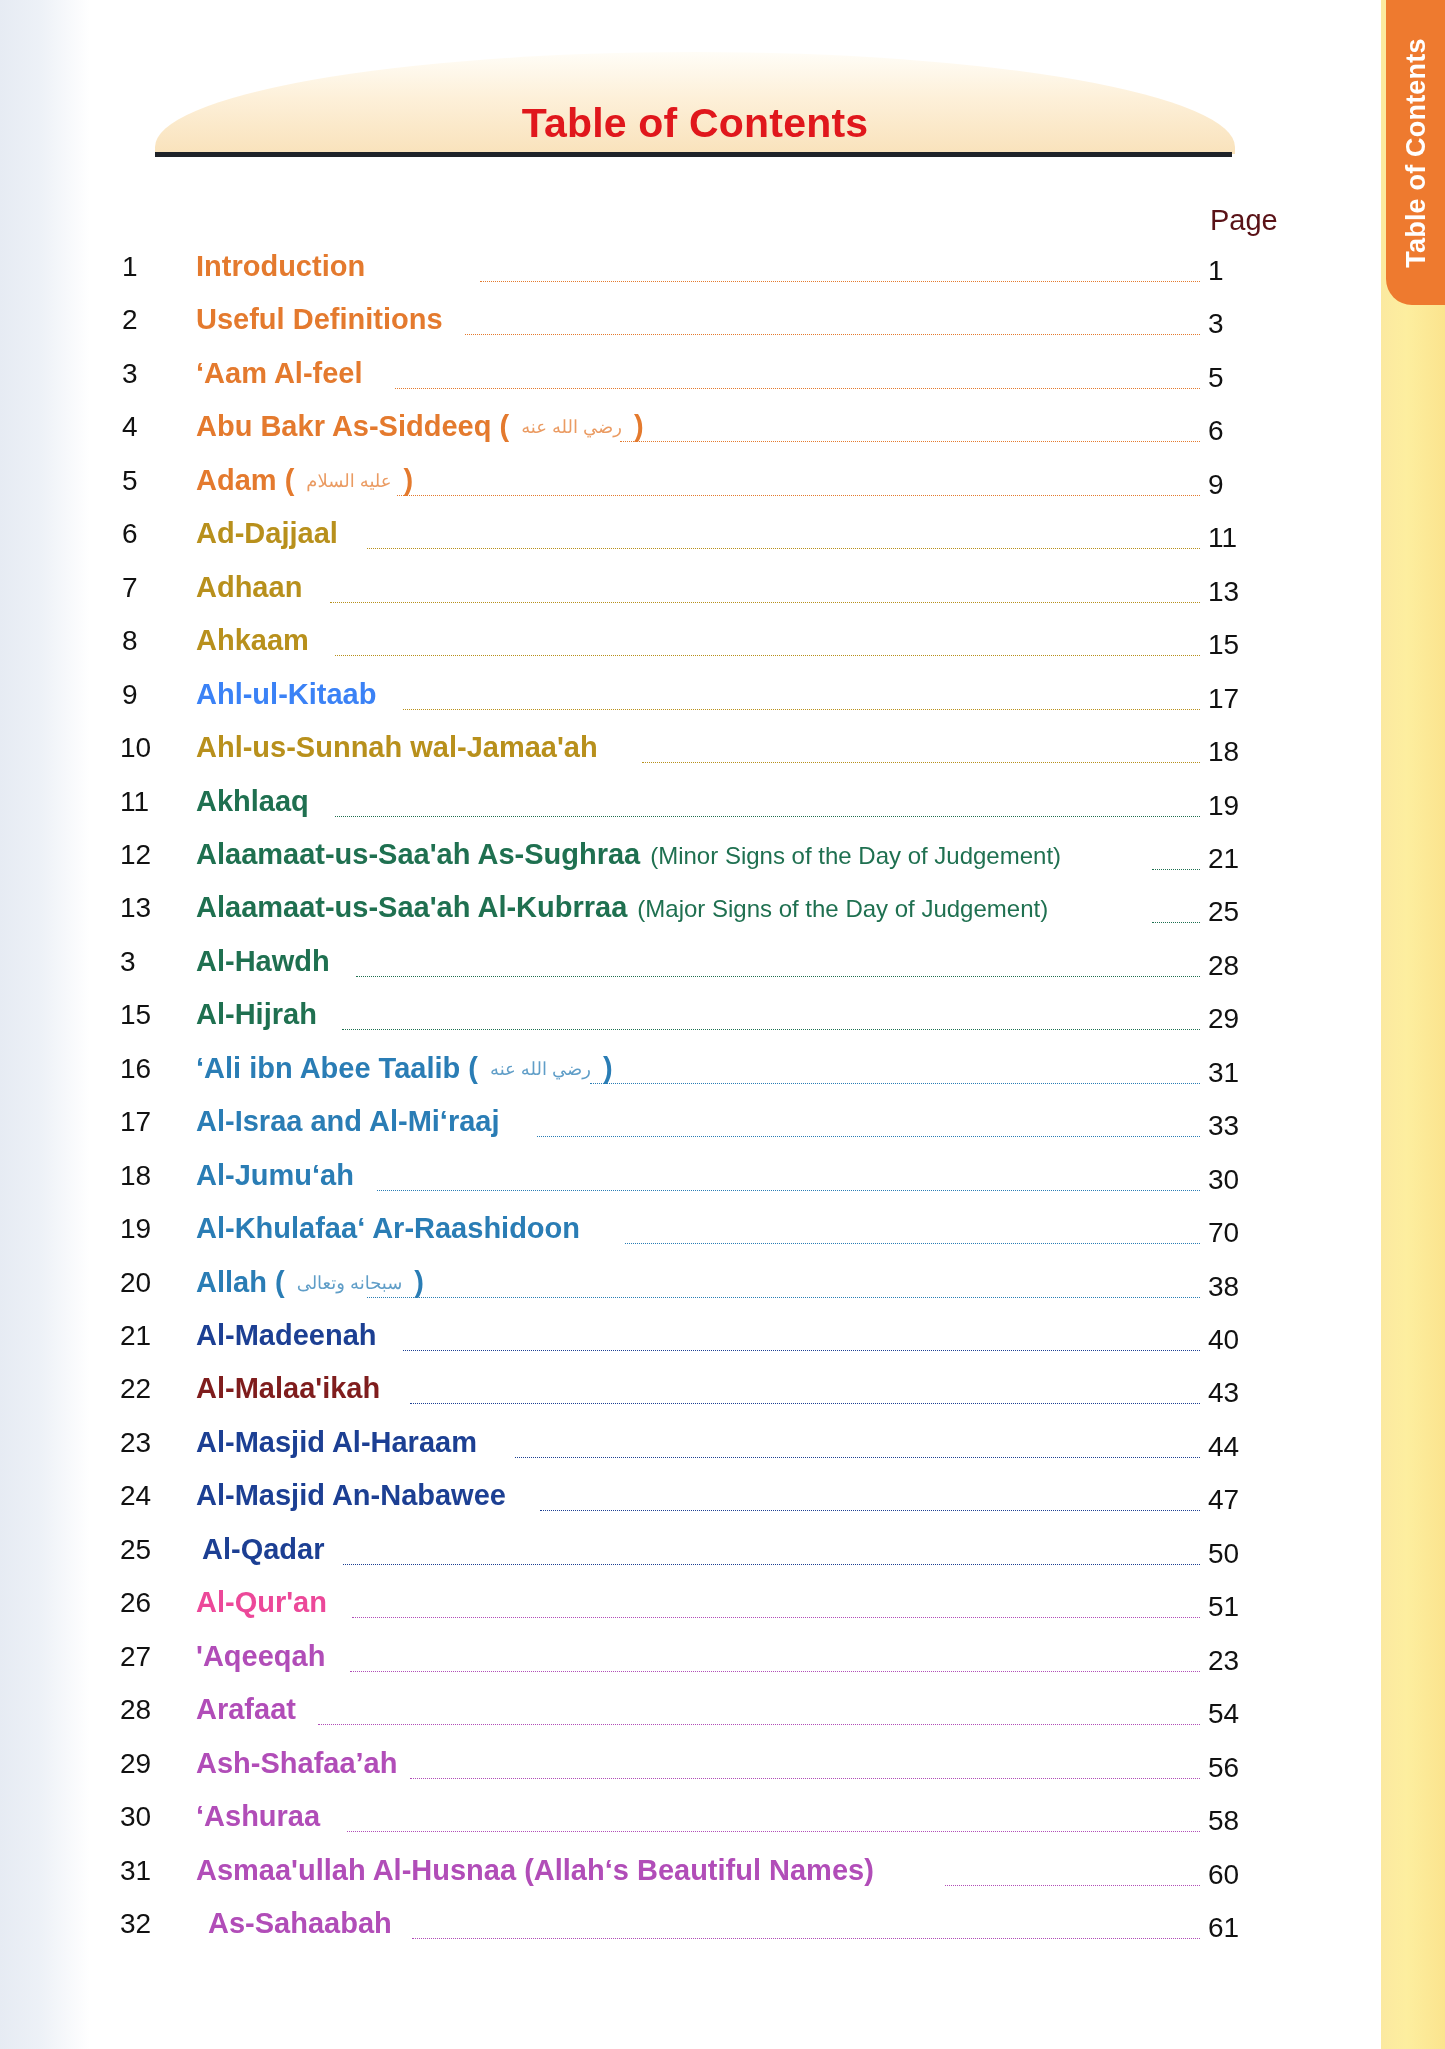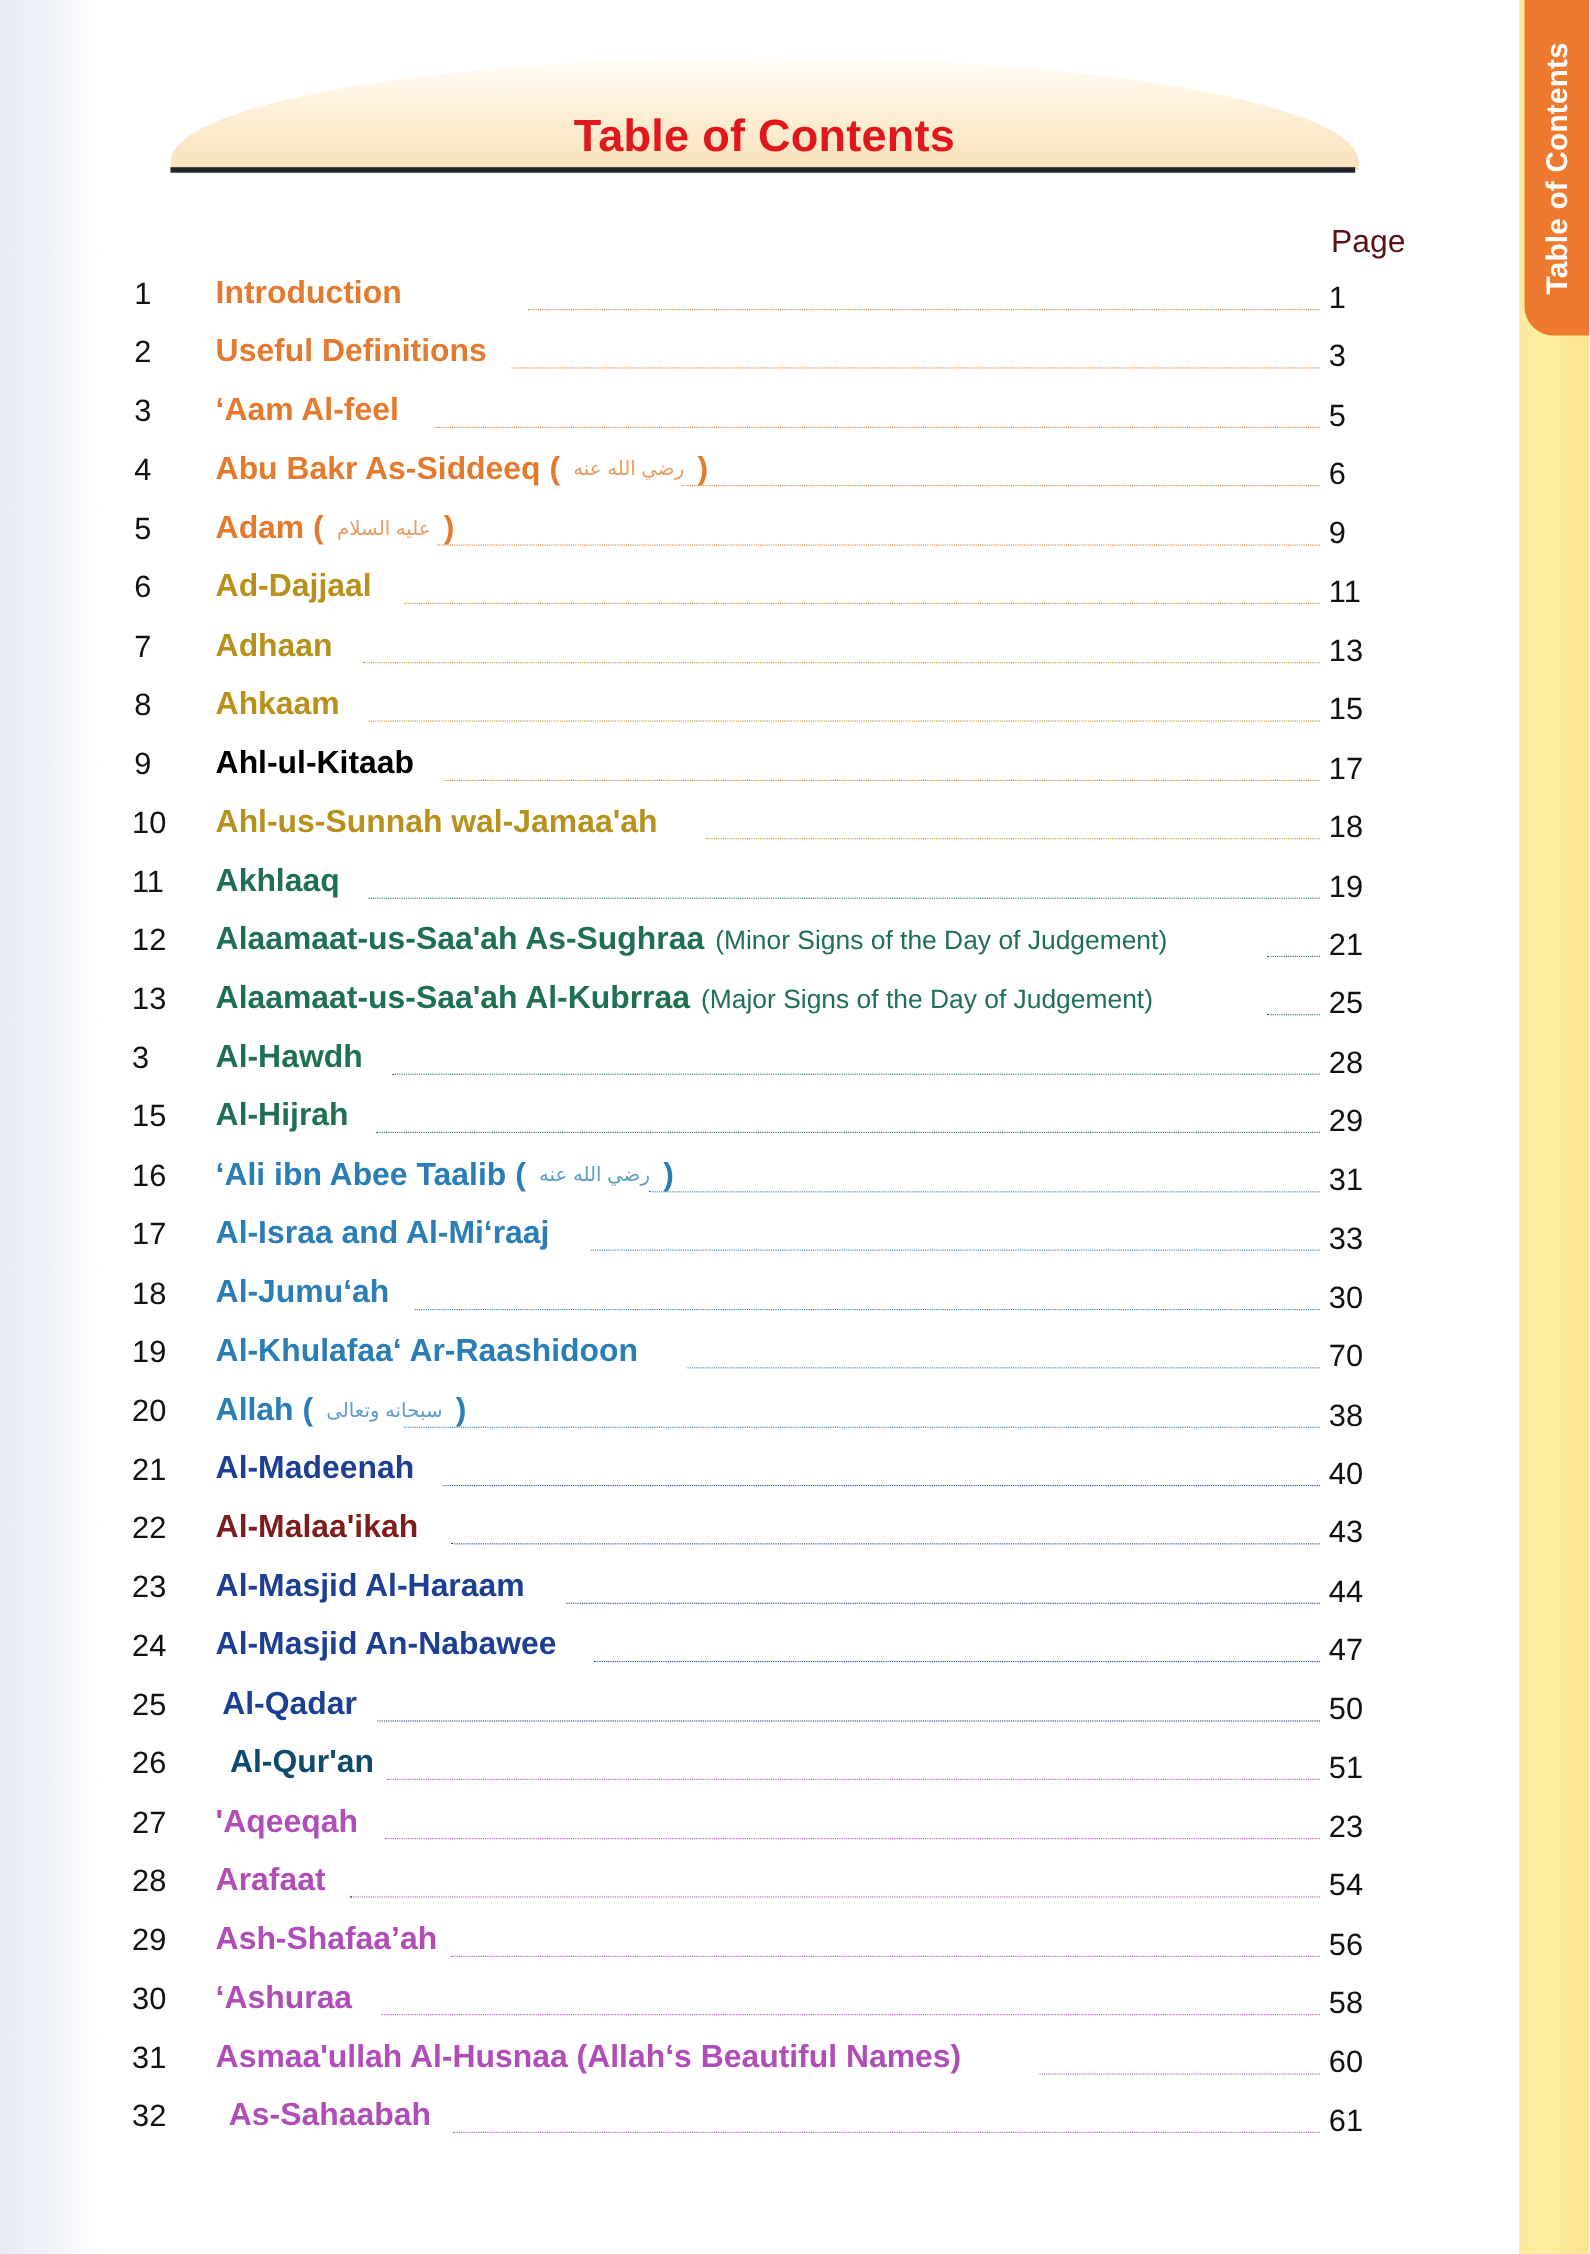--- a/index.html
+++ b/index.html
@@ -157,21 +157,21 @@
     <div class="row" style="top: 374.15px;">
       <span class="row-num" style="left: 122px;">8</span>
       <span class="row-title" style="color: rgb(184, 144, 28);">
         <span>Ahkaam</span>
       </span>
       <div class="row-leader" style="left: 335px; width: 865px; border-top-color: rgb(184, 144, 28);"></div>
       <span class="row-page">15</span>
     </div>
     <div class="row" style="top: 427.6px;">
       <span class="row-num" style="left: 122px;">9</span>
-      <span class="row-title" style="color: #000000;">
+      <span class="row-title" style="color: #3b82f6;">
         <span>Ahl-ul-Kitaab</span>
       </span>
       <div class="row-leader" style="left: 403px; width: 797px; border-top-color: rgb(184, 144, 28);"></div>
       <span class="row-page">17</span>
     </div>
     <div class="row" style="top: 481.05px;">
       <span class="row-num" style="left: 120px;">10</span>
       <span class="row-title" style="color: rgb(184, 144, 28);">
         <span>Ahl-us-Sunnah wal-Jamaa'ah</span>
       </span>
@@ -299,21 +299,21 @@
     <div class="row" style="top: 1282.8px;">
       <span class="row-num" style="left: 120px;">25</span>
       <span class="row-title" style="color: rgb(28, 63, 147); left: 202px;">
         <span>Al-Qadar</span>
       </span>
       <div class="row-leader" style="left: 343px; width: 857px; border-top-color: rgb(28, 63, 147);"></div>
       <span class="row-page">50</span>
     </div>
     <div class="row" style="top: 1336.25px;">
       <span class="row-num" style="left: 120px;">26</span>
-      <span class="row-title" style="color: #0c4a6e; margin-left: 13px;">
+      <span class="row-title" style="color: #ec4899;">
         <span>Al-Qur'an</span>
       </span>
       <div class="row-leader" style="left: 352px; width: 848px; border-top-color: rgb(177, 77, 184);"></div>
       <span class="row-page">51</span>
     </div>
     <div class="row" style="top: 1389.7px;">
       <span class="row-num" style="left: 120px;">27</span>
       <span class="row-title" style="color: rgb(177, 77, 184);">
         <span>'Aqeeqah</span>
       </span>

